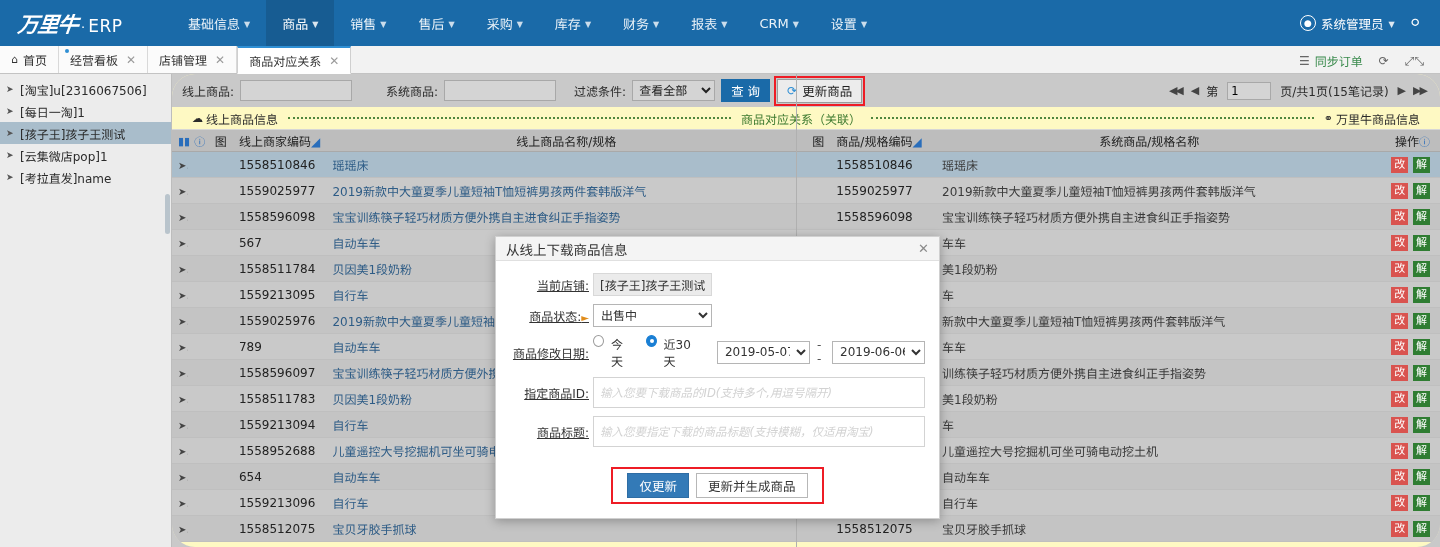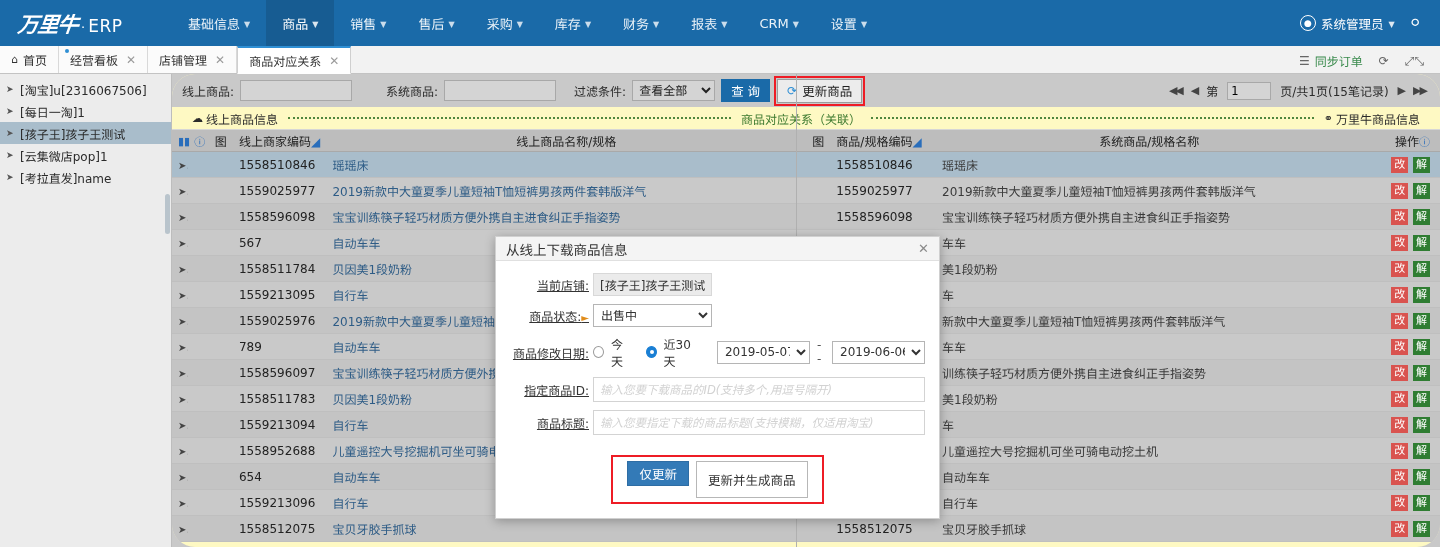--- a/index.html
+++ b/index.html
@@ -233,54 +233,54 @@
     height: 23px; min-width: 118px; background: #ebebeb;
     border: 1px solid #d8d8d8; font-size: 12px; color: #333;
     display: flex; align-items: center; padding: 0 6px;
   }
   .m-select {
     height: 23px; width: 119px; border: 1px solid #b5b5b5;
     background: #fff; font-size: 12px; font-family: inherit;
     color: #333; padding: 0 3px;
   }
   .m-select.wide { width: 93px; }
-  .radio-grp { display: flex; align-items: center; gap: 7px; margin-right: 12px; }
+  .radio-grp { display: flex; align-items: flex-start; gap: 7px; margin-right: 12px; }
   .radio {
     width: 12px; height: 12px; border-radius: 50%;
     border: 1px solid #9a9a9a; background: #fff; display: inline-block;
     position: relative; cursor: pointer;
   }
   .radio.on { border-color: #1a7fd4; background: #1a7fd4; }
   .radio.on::after {
     content: ""; position: absolute; left: 3px; top: 3px;
     width: 4px; height: 4px; border-radius: 50%; background: #fff;
   }
   .radio-lbl { font-size: 12px; color: #333; margin-right: 6px; cursor: pointer; }
   .dash-sep { margin: 0 7px; color: #555; font-size: 12px; }
   .m-input {
-    height: 25px; flex: 1; border: 1px solid #d3d3d3; background: #fff;
+    height: 31px; flex: 1; border: 1px solid #d3d3d3; background: #fff;
     font-size: 11.5px; padding: 0 6px; font-family: inherit; color: #333;
   }
   .m-input::placeholder { color: #d2d2d2; font-style: italic; }
   .modal-foot {
     display: flex; justify-content: center; align-items: center;
     padding: 8px 0 16px 0;
   }
   .foot-hl {
     outline: 2px solid #ee1c25; padding: 4px 14px;
     display: inline-flex; gap: 7px; align-items: flex-start;
   }
   .btn-primary {
     background: #337ab7; color: #fff; border: 1px solid #2e6da4;
     height: 25px; padding: 0 11px; font-size: 12.5px; cursor: pointer;
     font-family: inherit;
   }
   .btn-default {
     background: #fff; color: #333; border: 1px solid #b7b7b7;
-    height: 37px; padding: 0 11px; font-size: 12.5px; cursor: pointer;
+    height: 25px; padding: 0 11px; font-size: 12.5px; cursor: pointer;
     font-family: inherit;
   }
 </style>
 </head>
 <body>
 
 <div id="app">
 
   <div class="topnav">
     <div class="brand">

